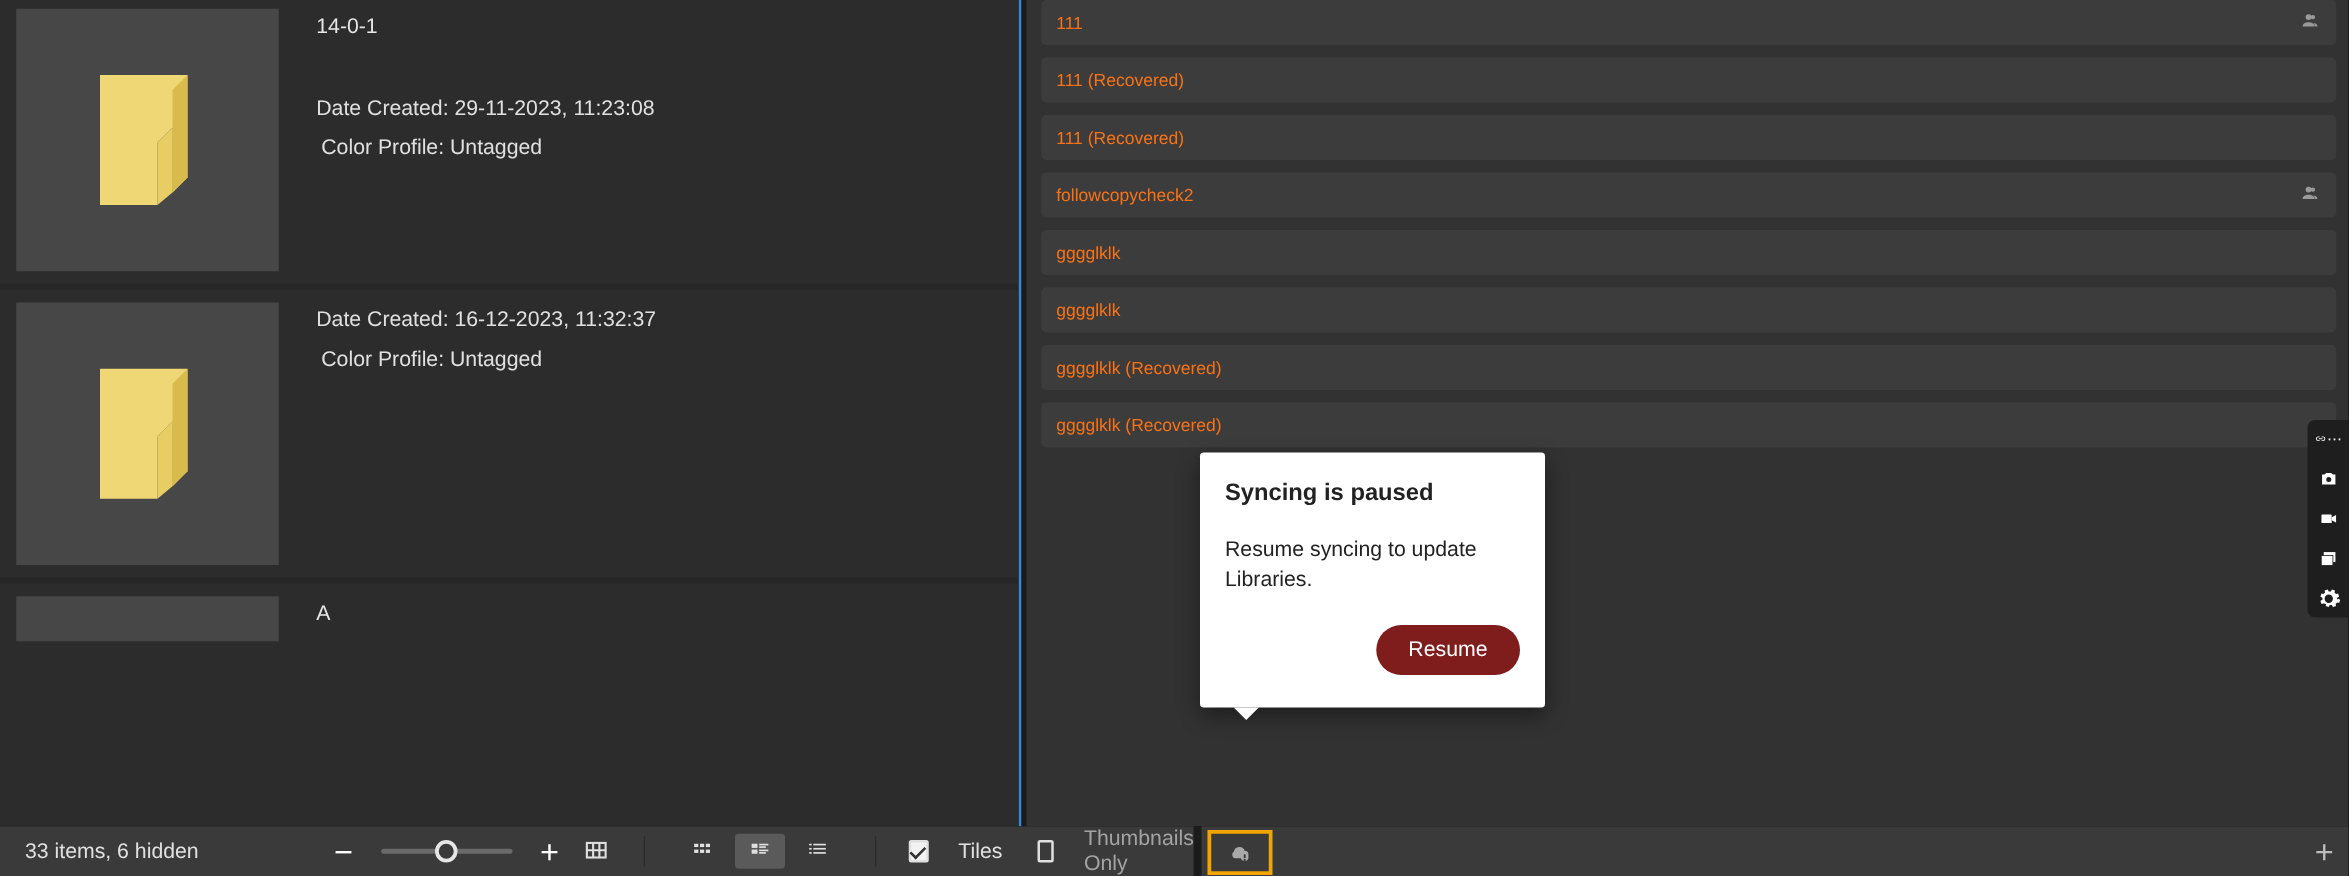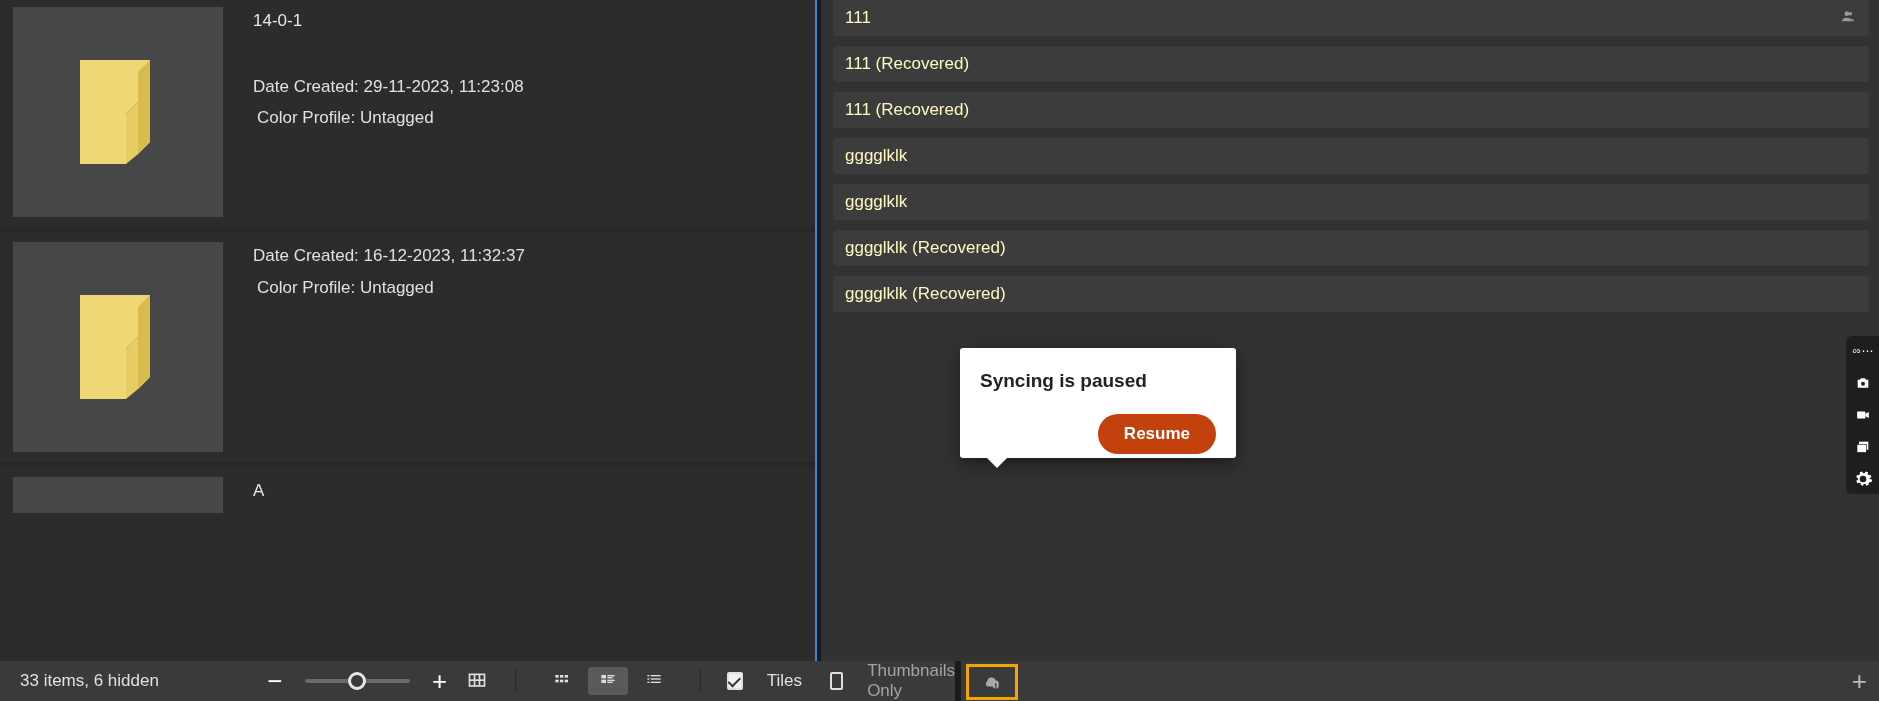--- a/index.html
+++ b/index.html
@@ -81,22 +81,22 @@
     padding:0 10px 0 12px;
   }
   .lib-item {
     background:#3c3c3c;
     border-radius:4px;
     height:36px;
     margin-top:10px;
     display:flex;
     align-items:center;
     padding:0 12px;
-    color:#fef9c3;
-    font-size:17px;
+    color:#f97316;
+    font-size:14px;
     justify-content:space-between;
   }
   .lib-item:first-child { margin-top:0; }
   .shared-icon { color:#8a8a8a; font-size:16px; }
   .shared-icon svg{ width:18px; height:14px; fill:#9a9a9a; }
 
   
   .right-toolbar {
     position:absolute;
     right:0;
@@ -111,33 +111,33 @@
     gap:14px;
   }
   .right-toolbar .tb { width:22px; height:18px; display:flex; align-items:center; justify-content:center; cursor:pointer;}
   .right-toolbar svg{ fill:#fff; }
 
   
   .popup {
     position:absolute;
     width:276px;
     left:960px;
-    top:348px;
+    top:362px;
     background:#fff;
     color:#222;
     border-radius:3px;
-    padding:22px 20px 4px 20px;
+    padding:22px 20px 26px 20px;
     box-shadow:0 6px 18px rgba(0,0,0,.45);
   }
   .popup h3 { font-size:19px; font-weight:700; margin-bottom:22px; }
   .popup p { font-size:17px; line-height:1.4; margin-bottom:24px; }
   .popup-btn {
-    background:#c2410c;
+    background:#7f1d1d;
     color:#fff;
-    font-weight:700;
+    font-weight:400;
     font-size:17px;
     border:none;
     border-radius:22px;
     padding:10px 26px;
     float:right;
     cursor:pointer;
   }
   .popup::after{
     content:"";
     position:absolute;
@@ -281,20 +281,26 @@
               <path d="M10 12a4 4 0 100-8 4 4 0 000 8zm6-1a3 3 0 100-6 3 3 0 000 6zM2 20c0-3 4-5 8-5s8 2 8 5v1H2zm16.5 1v-1c0-1.5-.8-2.8-2.1-3.8 3 .2 5.6 1.6 5.6 3.8v1z"></path>
             </svg></span>
         </div>
         <div class="lib-item">
           <span>111 (Recovered)</span>
         </div>
         <div class="lib-item">
           <span>111 (Recovered)</span>
         </div>
         <div class="lib-item">
+          <span>followcopycheck2</span>
+          <span class="shared-icon"><svg viewBox="0 0 24 24">
+              <path d="M10 12a4 4 0 100-8 4 4 0 000 8zm6-1a3 3 0 100-6 3 3 0 000 6zM2 20c0-3 4-5 8-5s8 2 8 5v1H2zm16.5 1v-1c0-1.5-.8-2.8-2.1-3.8 3 .2 5.6 1.6 5.6 3.8v1z"></path>
+            </svg></span>
+        </div>
+        <div class="lib-item">
           <span>gggglklk</span>
         </div>
         <div class="lib-item">
           <span>gggglklk</span>
         </div>
         <div class="lib-item">
           <span>gggglklk (Recovered)</span>
         </div>
         <div class="lib-item">
           <span>gggglklk (Recovered)</span>
@@ -409,15 +415,16 @@
           <rect x="16" y="14" width="2" height="4" fill="#3a3a3a"></rect>
           <rect x="16" y="19" width="2" height="2" fill="#3a3a3a"></rect>
         </svg>
     </div>
     <div class="plus-add">+</div>
   </div>
 </div>
 
 <div class="popup">
   <h3>Syncing is paused</h3>
+  <p>Resume syncing to update Libraries.</p>
   <button class="popup-btn">Resume</button>
   <div style="clear:both"></div>
 </div>
 
 </body></html>

